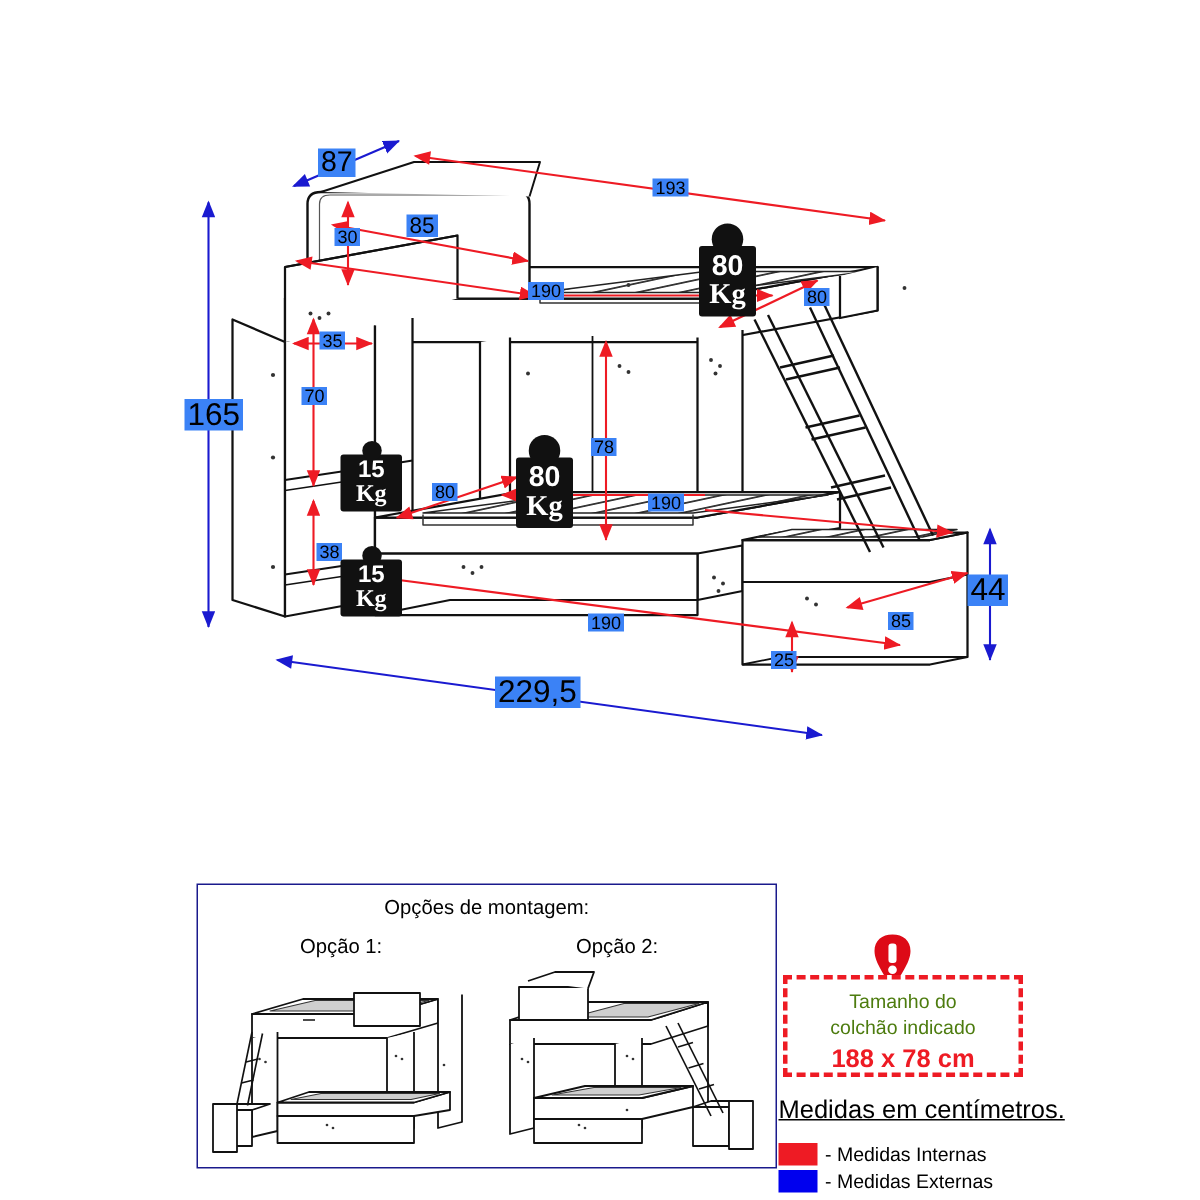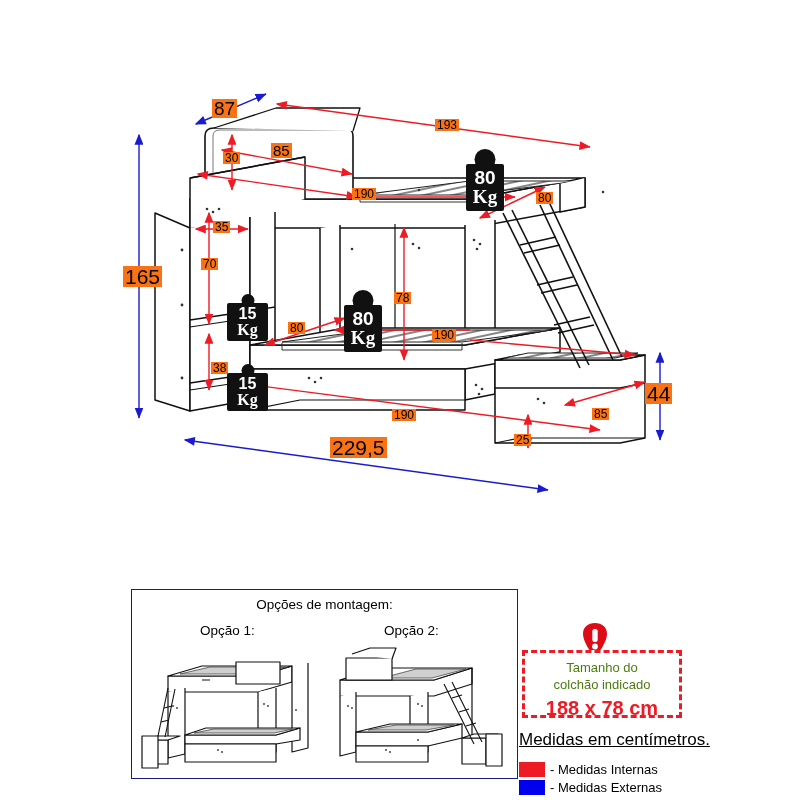--- a/index.html
+++ b/index.html
@@ -35,21 +35,21 @@
     position: absolute;
     left: 0; top: 0;
     width: 800px;
     height: 800px;
   }
   
   .dimlabel {
     position: absolute;
     font-family: "Liberation Sans", sans-serif;
     color: #000000;
-    background: #f97316;
+    background: #3b82f6;
     padding: 0 2px;
     white-space: nowrap;
     line-height: 1;
   }
   .dim-sm { font-size: 12px; }
   .dim-md { font-size: 15px; }
   .dim-lg { font-size: 19px; }
   .dim-xl { font-size: 21px; }
 
   
@@ -126,21 +126,21 @@
     background: #ffffff;
     text-align: center;
     padding-top: 7px;
   }
   .mattress-line {
     font-size: 13px;
     color: #4d7c0f;
     line-height: 1.28;
   }
   .mattress-size {
-    font-size: 20px;
+    font-size: 17px;
     font-weight: bold;
     color: #ee1b24;
     line-height: 1.5;
   }
   .excl-icon {
     position: absolute;
     left: 577px;
     top: 621px;
     width: 36px;
     height: 40px;
@@ -364,21 +364,21 @@
   <div class="dimlabel dim-sm" style="left:432px; top:329px;">190</div>
 
   <div class="dimlabel dim-sm" style="left:392px; top:409px;">190</div>
 
   <div class="dimlabel dim-sm" style="left:514px; top:434px;">25</div>
 
   <div class="dimlabel dim-sm" style="left:592px; top:408px;">85</div>
 
   <div class="dimlabel dim-xl" style="left:645px; top:383px;">44</div>
 
-  <div class="dimlabel dim-xl" style="left:330px; top:437px;">229,5</div>
+  <div class="dimlabel dim-xl" style="left:330px; top:451px;">229,5</div>
 
   <div class="wbadge wbadge-80" style="left:466px; top:164px;">
     <span class="knob"></span>
     <span class="num">80</span>
     <span class="kg">Kg</span>
   </div>
 
   <div class="wbadge wbadge-80" style="left:344px; top:305px;">
     <span class="knob"></span>
     <span class="num">80</span>

